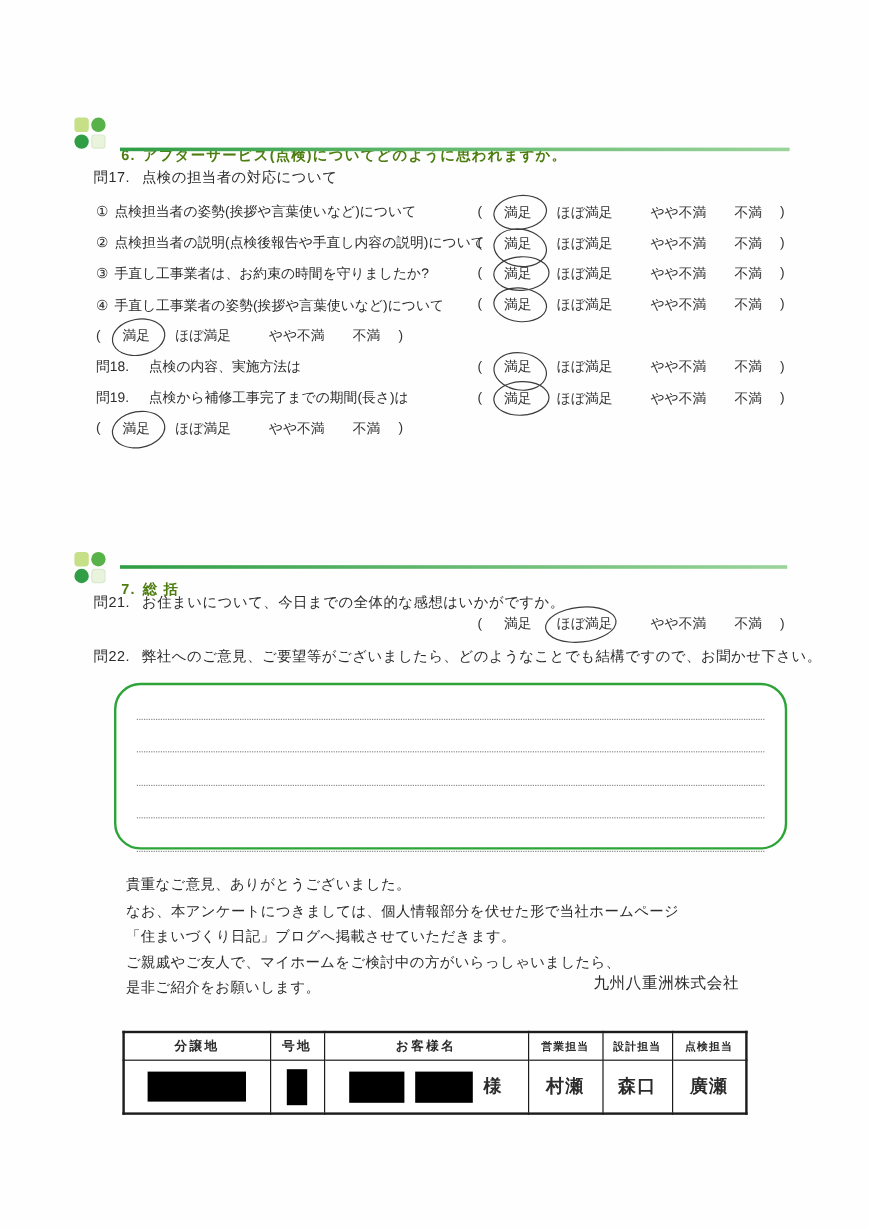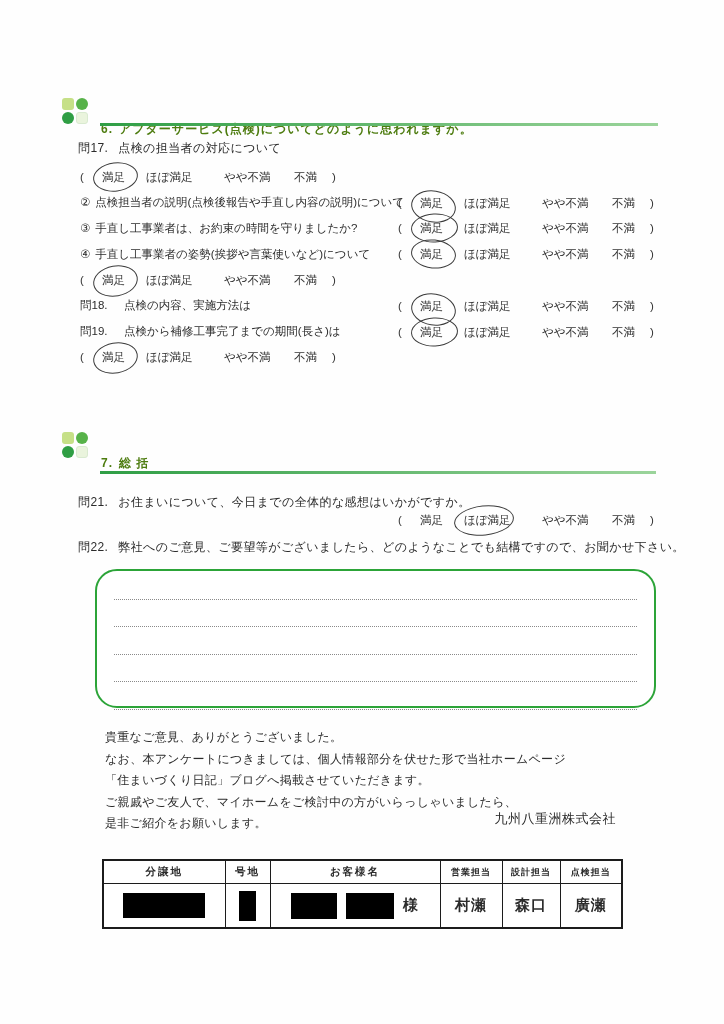--- a/index.html
+++ b/index.html
@@ -97,20 +97,21 @@
   </div>
   <div class="gline" id="line6"></div>
 
   <div class="qlabel-line" id="q17line">
     <span class="lab">問17.</span><span>点検の担当者の対応について</span>
   </div>
 
   <div id="rows">
 
     <div class="qrow">
+      <div class="qtext"><span class="qnum">①</span><span>点検担当者の姿勢(挨拶や言葉使いなど)について</span></div>
       <div class="rate">
         <span class="p po">(</span>
         <span class="o o1"><i class="circ c-sat"></i><span>満足</span></span>
         <span class="o o2">ほぼ満足</span>
         <span class="o o3">やや不満</span>
         <span class="o o4">不満</span>
         <span class="p pc">)</span>
       </div>
     </div>
 
@@ -191,21 +192,21 @@
         <span class="o o1"><i class="circ c-sat v5"></i><span>満足</span></span>
         <span class="o o2">ほぼ満足</span>
         <span class="o o3">やや不満</span>
         <span class="o o4">不満</span>
         <span class="p pc">)</span>
       </div>
     </div>
 
   </div>
 
-  <div class="sec" id="sec7" style="top:431px;text-align:center;">
+  <div class="sec" id="sec7" style="top:459px;text-align:center;">
     <span class="leaf">
       <i class="l1"></i>
         <i class="l2"></i>
         <i class="l3"></i>
         <i class="l4"></i>
     </span>
     <span class="sec-title">
       <span class="sec-num">7.</span><span>総 括</span>
     </span>
   </div>

